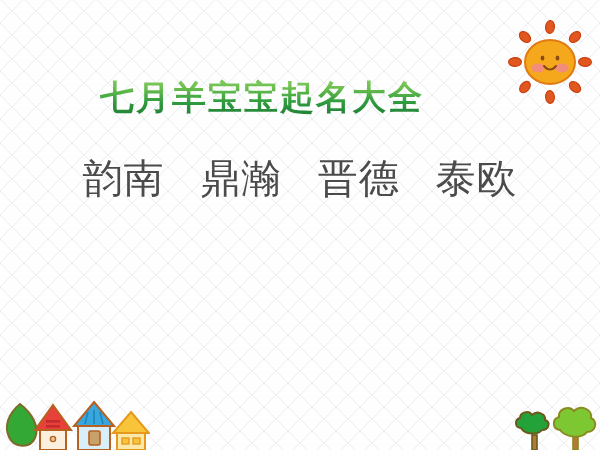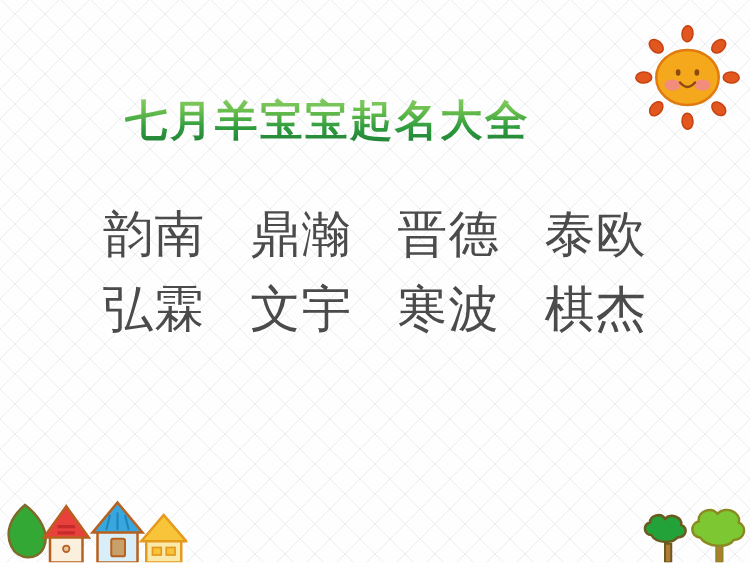--- a/index.html
+++ b/index.html
@@ -55,21 +55,21 @@
     color: transparent;
     -webkit-text-fill-color: transparent;
     text-shadow: none;
     font-family: "DejaVu Sans", "Liberation Sans", sans-serif;
   }
 
   
   #names {
     position: absolute;
     left: 0;
-    top: 158px;
+    top: 148px;
     width: 600px;
     text-align: center;
   }
   .name-row {
     color: #4b4b4b;
     font-size: 40px;
     line-height: 60px;
     letter-spacing: 1px;
     white-space: nowrap;
     font-family: "DejaVu Sans", "Liberation Sans", sans-serif;
@@ -96,26 +96,20 @@
 
   <div id="names">
 
     <div class="name-row">
       <span class="name-pair">韵南</span>
       <span class="name-pair">鼎瀚</span>
       <span class="name-pair">晋德</span>
       <span class="name-pair">泰欧</span>
     </div>
 
-    <div class="name-row">
-      <span class="name-pair">弘霖</span>
-      <span class="name-pair">文宇</span>
-      <span class="name-pair">寒波</span>
-      <span class="name-pair">棋杰</span>
-    </div>
 
 
   </div>
 
   <div class="deco" id="sun-deco">
     <svg width="90" height="88" viewBox="0 0 90 88" xmlns="http://www.w3.org/2000/svg">
       <g fill="#E2561F" stroke="#C8410F" stroke-width="1.2">
         <ellipse cx="45" cy="9" rx="4.4" ry="6.4" transform="rotate(6 45 9)"></ellipse>
         <ellipse cx="70" cy="19" rx="4.4" ry="6.4" transform="rotate(48 70 19)"></ellipse>
         <ellipse cx="80" cy="44" rx="4.4" ry="6.4" transform="rotate(92 80 44)"></ellipse>

